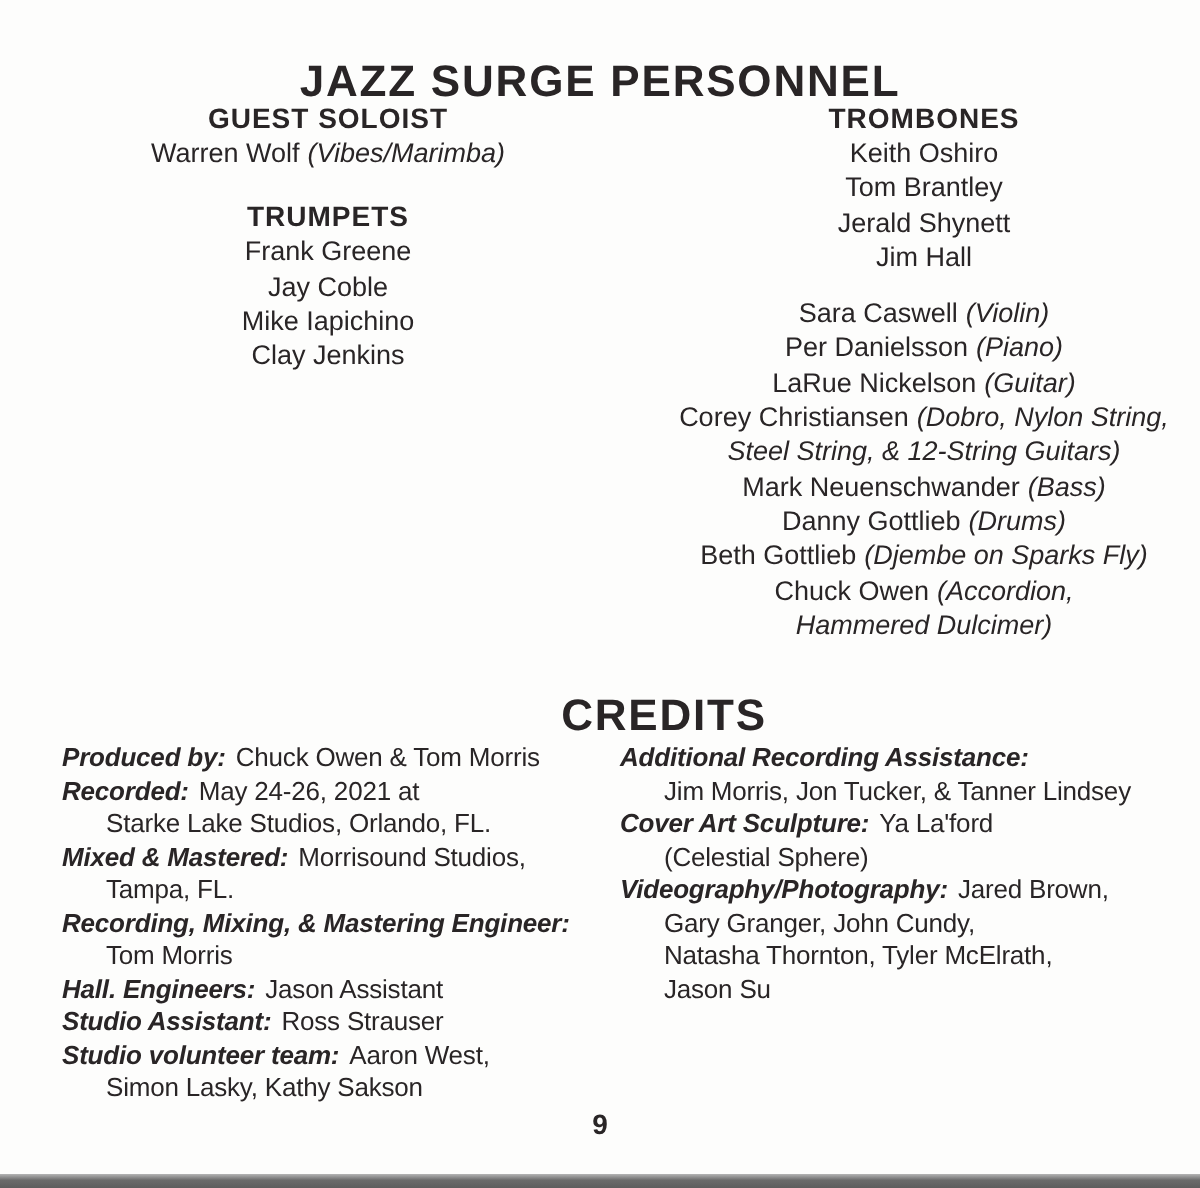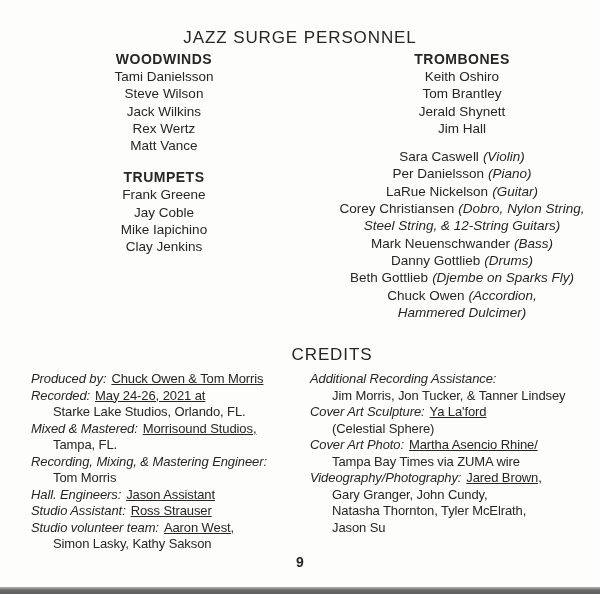--- a/index.html
+++ b/index.html
@@ -10,21 +10,21 @@
     color: #292526;
     position: relative;
     overflow: hidden;
   }
   .page { position: absolute; inset: 0; }
 
   
   .big-heading {
     position: absolute; left: 0; width: 100%;
     text-align: center;
-    font-size: 17px; font-weight: 400; letter-spacing: 0.9px;
+    font-size: 22px; font-weight: 700; letter-spacing: 0.9px;
   }
   #title { top: 28px; }
   #credits-heading { top: 345px; padding-left: 32px; }
 
   
   .p-col { position: absolute; text-align: center; font-size: 13.5px; }
   #p-col-left  { top: 51px; left: 28px;  width: 272px; }
   #p-col-right { top: 51px; left: 324px; width: 276px; }
 
   .sec { margin-top: 15px; }
@@ -38,22 +38,22 @@
   .member { line-height: 17.3px; }
   .instr { font-style: italic; }
   .instr:not(:empty) { margin-left: 4px; }
   .instr2 { font-style: italic; line-height: 17.3px; }
 
   
   .c-col { position: absolute; font-size: 13px; line-height: 16.5px; letter-spacing: -0.1px; }
   #c-col-left  { top: 371px; left: 31px;  width: 278px; }
   #c-col-right { top: 371px; left: 310px; width: 285px; }
 
-  .credit-label { font-weight: 400; font-style: italic; }
-  .credit-value:not(:empty) { margin-left: 5px; text-decoration: underline; }
+  .credit-label { font-weight: 700; font-style: italic; }
+  .credit-value:not(:empty) { margin-left: 5px; }
   .cont { padding-left: 22px; }
 
   
   #page-number {
     position: absolute; top: 554px; left: 0; width: 100%;
     text-align: center; font-size: 14px; font-weight: 700;
   }
 
   
   #scan-edge {
@@ -63,26 +63,22 @@
 </style>
 </head>
 <body>
 
 <div class="page">
 
   <div id="title" class="big-heading">JAZZ SURGE PERSONNEL</div>
 
   <div id="p-col-left" class="p-col">
     <div class="sec">
-      <div class="sec-heading">WOODWINDS</div>
-      <div class="member"><span class="nm">Tami Danielsson</span></div>
-      <div class="member"><span class="nm">Steve Wilson</span></div>
-      <div class="member"><span class="nm">Jack Wilkins</span></div>
-      <div class="member"><span class="nm">Rex Wertz</span></div>
-      <div class="member"><span class="nm">Matt Vance</span></div>
+      <div class="sec-heading">GUEST SOLOIST</div>
+      <div class="member"><span class="nm">Warren Wolf</span><span class="instr">(Vibes/Marimba)</span></div>
     </div>
     <div class="sec">
       <div class="sec-heading">TRUMPETS</div>
       <div class="member"><span class="nm">Frank Greene</span></div>
       <div class="member"><span class="nm">Jay Coble</span></div>
       <div class="member"><span class="nm">Mike Iapichino</span></div>
       <div class="member"><span class="nm">Clay Jenkins</span></div>
     </div>
   </div>
 
@@ -130,23 +126,20 @@
     </div>
   </div>
 
   <div id="c-col-right" class="c-col">
     <div class="credit-item"><span class="credit-label">Additional Recording Assistance:</span><span class="credit-value"></span>
       <div class="cont">Jim Morris, Jon Tucker, &amp; Tanner Lindsey</div>
     </div>
     <div class="credit-item"><span class="credit-label">Cover Art Sculpture:</span><span class="credit-value">Ya La'ford</span>
       <div class="cont">(Celestial Sphere)</div>
     </div>
-    <div class="credit-item"><span class="credit-label">Cover Art Photo:</span><span class="credit-value">Martha Asencio Rhine/</span>
-      <div class="cont">Tampa Bay Times via ZUMA wire</div>
-    </div>
     <div class="credit-item"><span class="credit-label">Videography/Photography:</span><span class="credit-value">Jared Brown,</span>
       <div class="cont">Gary Granger, John Cundy,</div>
       <div class="cont">Natasha Thornton, Tyler McElrath,</div>
       <div class="cont">Jason Su</div>
     </div>
   </div>
 
   <div id="page-number">9</div>
 
   <div id="scan-edge"></div>

